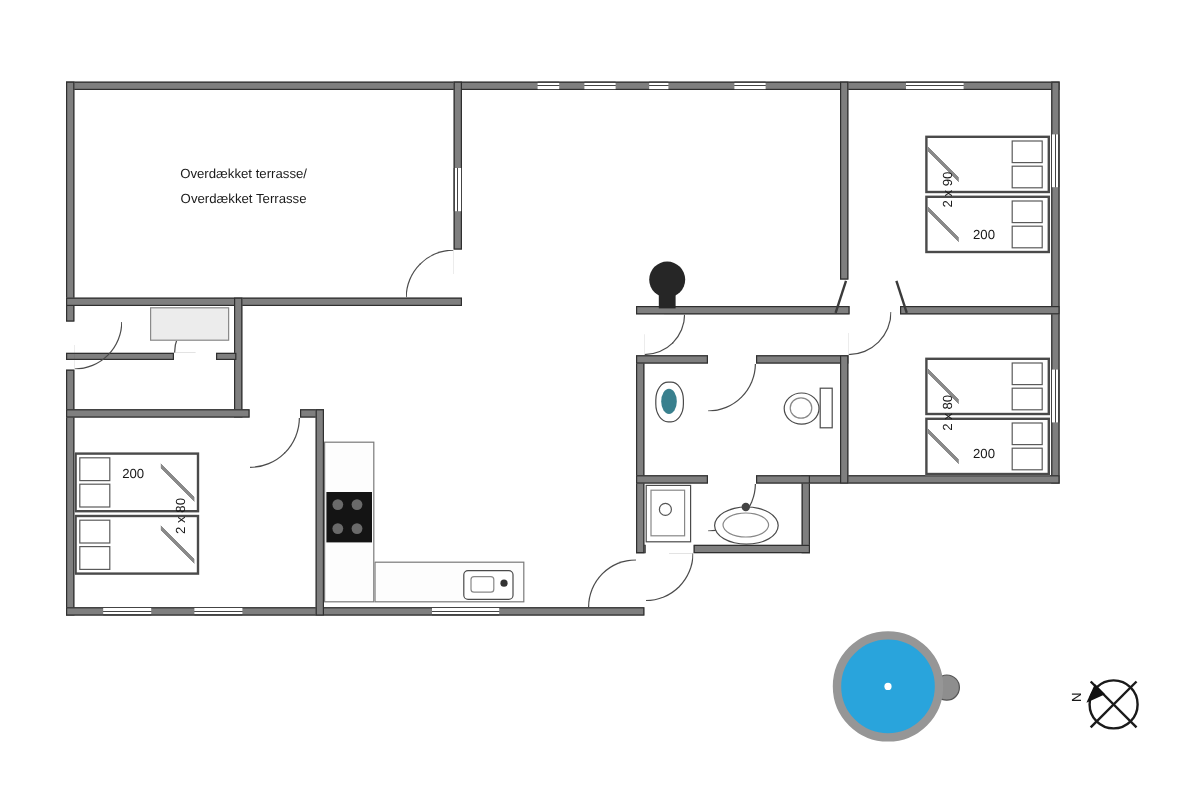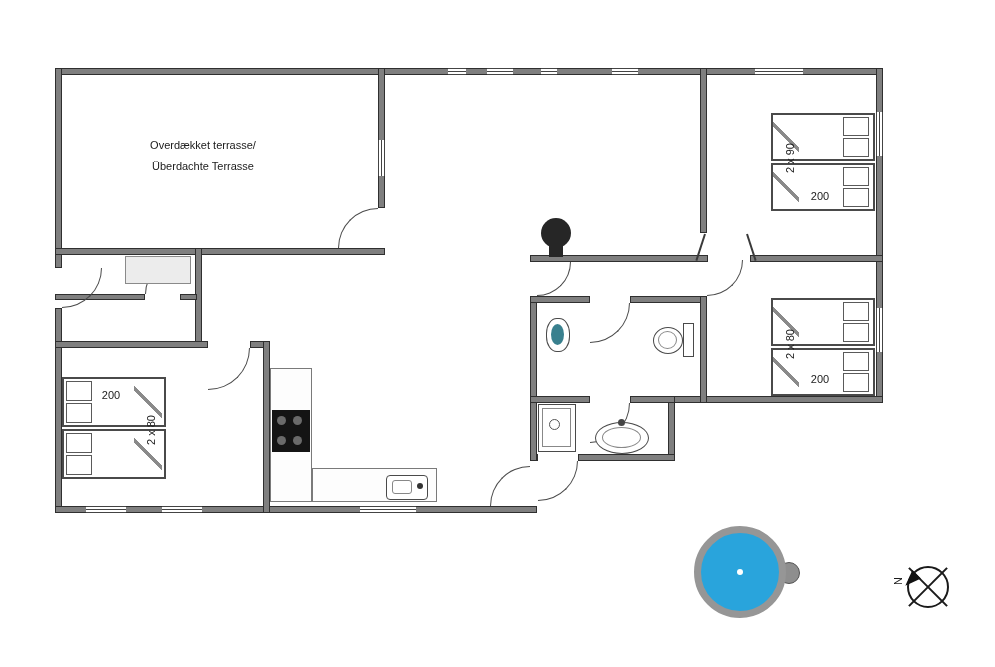--- a/index.html
+++ b/index.html
@@ -158,21 +158,21 @@
     <div class="dot" style="left:36px;top:36px;width:6px;height:6px;background:#fff;"></div>
   </div>
 
   <div style="position:absolute;left:907px;top:566px;width:42px;height:42px;border:2px solid #1a1a1a;border-radius:50%;box-sizing:border-box;"></div>
   <div style="position:absolute;left:901px;top:586px;width:54px;height:2px;background:#1a1a1a;transform:rotate(45deg);"></div>
   <div style="position:absolute;left:901px;top:586px;width:54px;height:2px;background:#1a1a1a;transform:rotate(-45deg);"></div>
   <div style="position:absolute;left:903px;top:574px;width:0;height:0;border-top:6px solid transparent;border-bottom:6px solid transparent;border-right:16px solid #111;transform:rotate(-45deg);"></div>
   <div class="label vlabel" style="left:868px;top:574px;">N</div>
 
   <div class="label" style="left:118px;top:139px;width:170px;">Overdækket terrasse/</div>
-  <div class="label" style="left:118px;top:160px;width:170px;">Überdachte Terrasse</div>
+  <div class="label" style="left:118px;top:160px;width:170px;">Overdækket Terrasse</div>
 
   <div class="label vlabel" style="left:760px;top:151px;">2 x 90</div>
   <div class="label" style="left:796px;top:190px;width:48px;">200</div>
 
   <div class="label vlabel" style="left:760px;top:337px;">2 x 80</div>
   <div class="label" style="left:796px;top:373px;width:48px;">200</div>
 
   <div class="label" style="left:89px;top:389px;width:44px;">200</div>
   <div class="label vlabel" style="left:121px;top:423px;">2 x 80</div>
 

